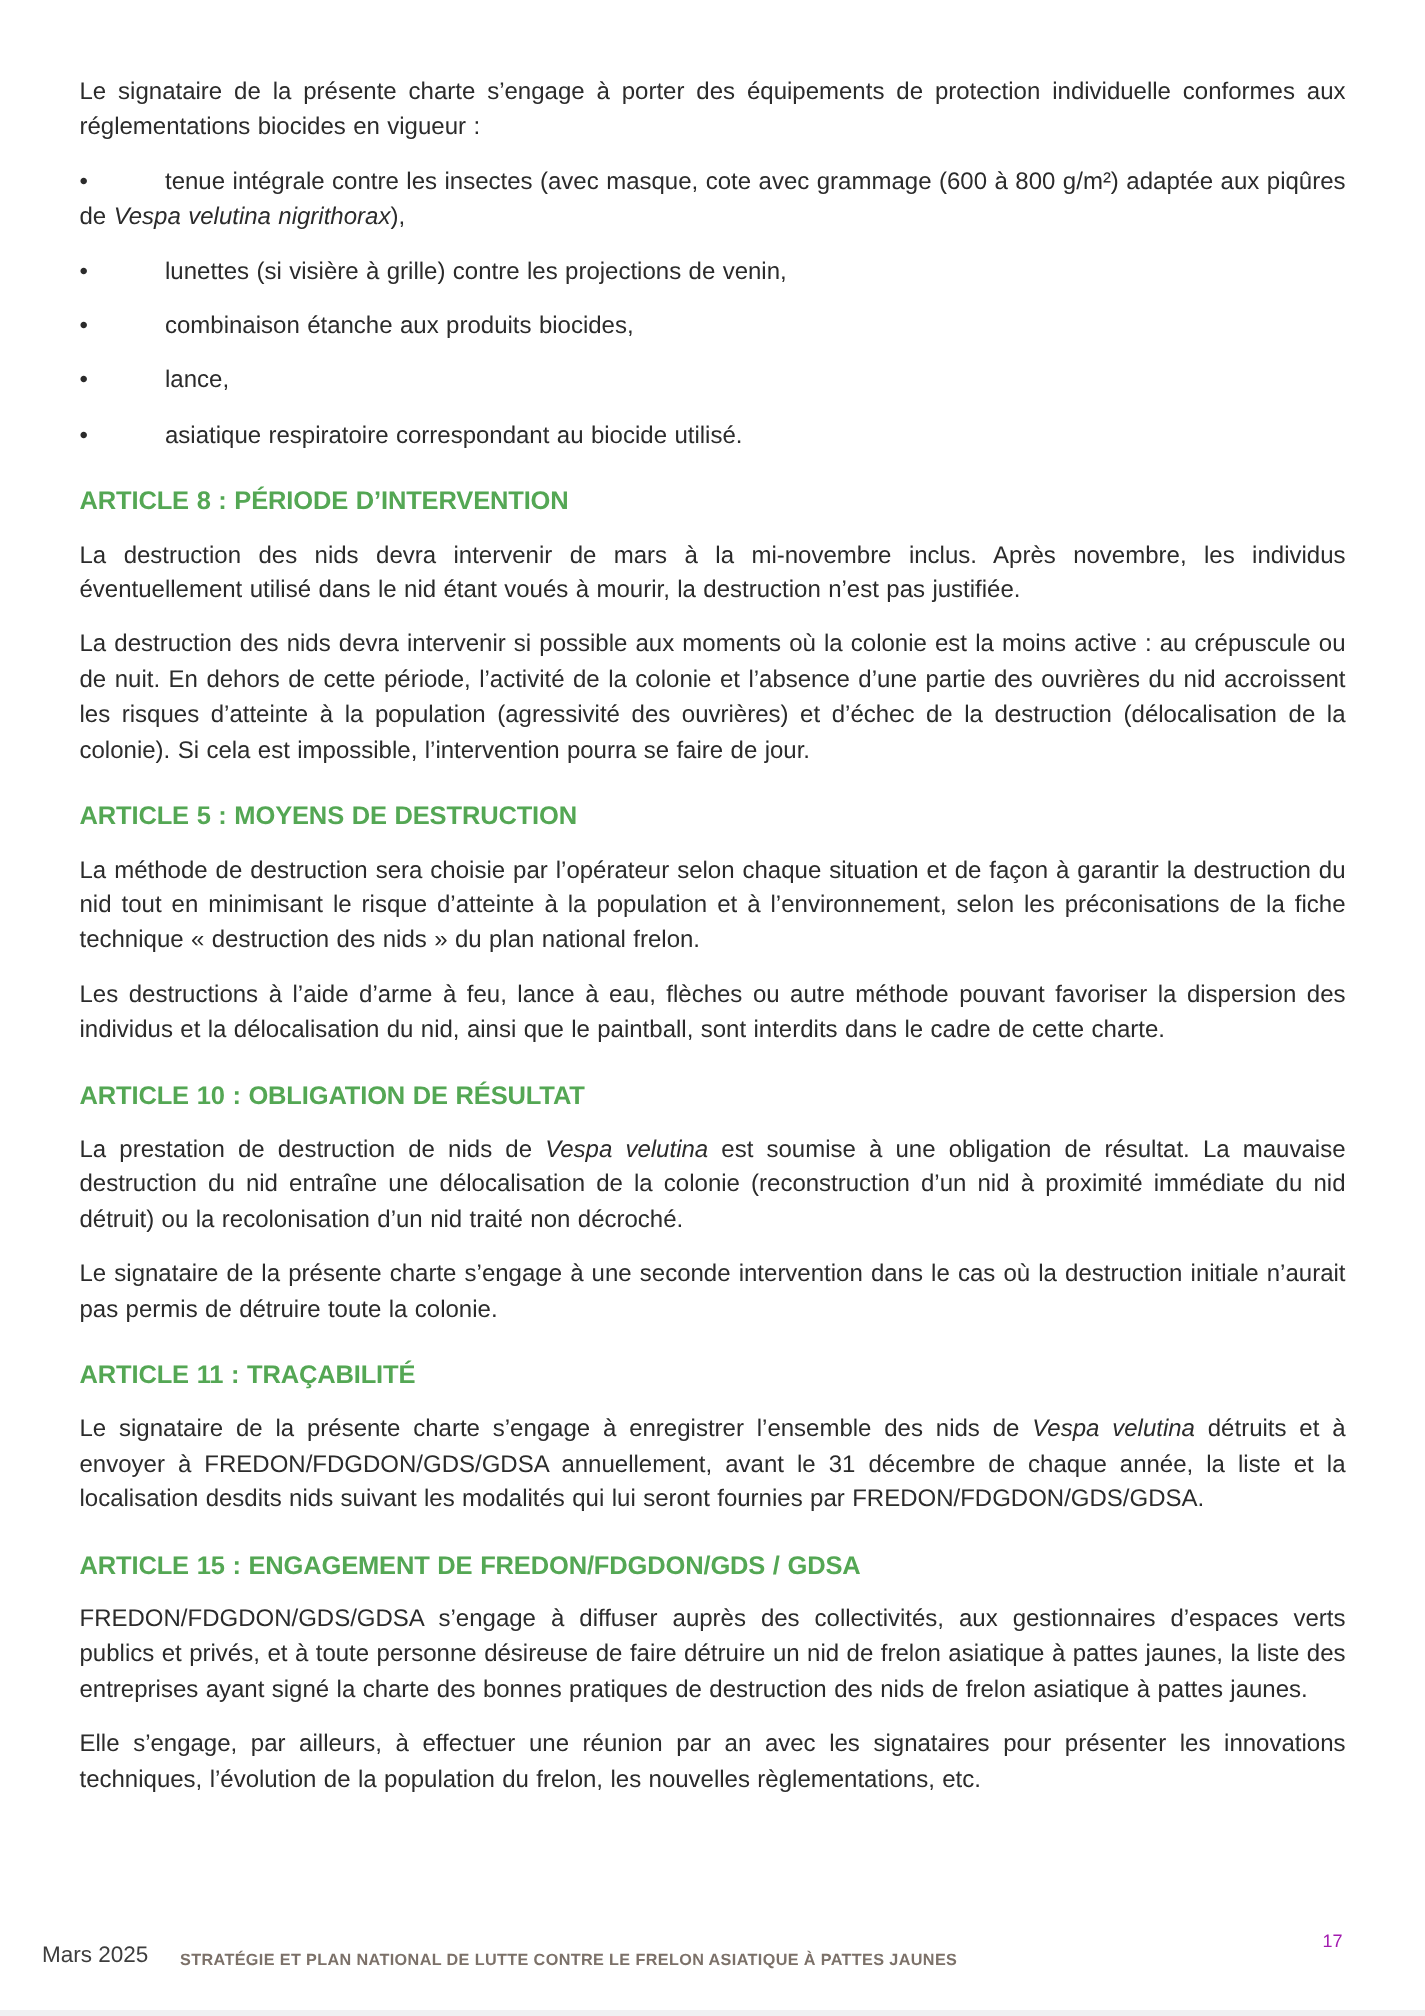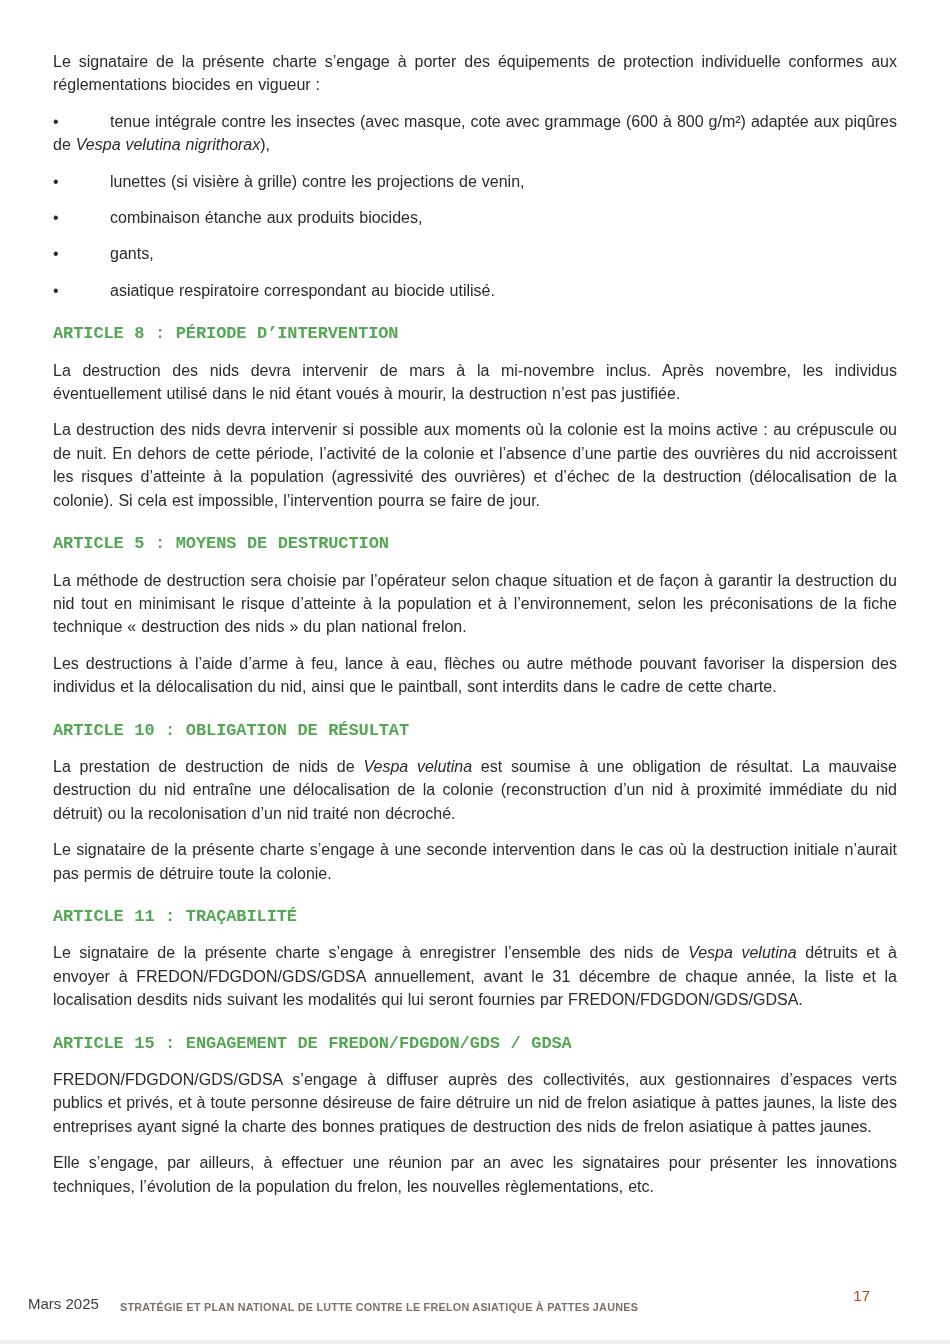--- a/index.html
+++ b/index.html
@@ -34,21 +34,20 @@
     display: inline-block;
     width: 57px;
   }
   .article-heading {
     font-size: 17px;
     font-weight: bold;
     color: var(--heading-green, #54a754);
     margin: 20px 0 13px 0;
     text-align: left;
     letter-spacing: -0.1px;
-    font-family: Liberation Mono, monospace;
   }
   em { font-style: italic; }
   .footer {
     position: absolute;
     left: 0;
     right: 0;
     bottom: 0;
     height: 80px;
   }
   .footer-date {
@@ -64,45 +63,45 @@
     right: 120px;
     top: 37px;
     text-align: left;
     font-size: 10.8px;
     font-weight: bold;
     color: var(--footer-title-color, #7c7169);
     letter-spacing: 0.25px;
   }
   .footer-page {
     position: absolute;
-    right: 80px;
+    right: 55px;
     top: 23px;
-    font-size: 15px;
-    color: #c2410c;
+    font-size: 12px;
+    color: #a21caf;
   }
   .bottom-edge {
     position: absolute;
     left: 0;
     right: 0;
     bottom: 0;
     height: 4px;
     background: #f0f0f2;
   }
 </style>
 </head>
 <body>
 
 <div class="page">
 
   <div class="content">
       <p class="para"><span>Le signataire de la présente charte s’engage à porter des équipements de protection individuelle conformes aux réglementations biocides en vigueur :</span></p>
       <p class="para"><span class="bullet-marker">•</span><span>tenue intégrale contre les insectes (avec masque, cote avec grammage (600 à 800 g/m²) adaptée aux piqûres de </span><em>Vespa velutina nigrithorax</em><span>),</span></p>
       <p class="para"><span class="bullet-marker">•</span><span>lunettes (si visière à grille) contre les projections de venin,</span></p>
       <p class="para"><span class="bullet-marker">•</span><span>combinaison étanche aux produits biocides,</span></p>
-      <p class="para"><span class="bullet-marker">•</span><span>gants,</span></p>
+      <p class="para"><span class="bullet-marker">•</span><span>lance,</span></p>
       <p class="para"><span class="bullet-marker">•</span><span>asiatique respiratoire correspondant au biocide utilisé.</span></p>
       <h2 class="article-heading"><span>ARTICLE 8 : PÉRIODE D’INTERVENTION</span></h2>
       <p class="para"><span>La destruction des nids devra intervenir de mars à la mi-novembre inclus. Après novembre, les individus éventuellement utilisé dans le nid étant voués à mourir, la destruction n’est pas justifiée.</span></p>
       <p class="para"><span>La destruction des nids devra intervenir si possible aux moments où la colonie est la moins active : au crépuscule ou de nuit. En dehors de cette période, l’activité de la colonie et l’absence d’une partie des ouvrières du nid accroissent les risques d’atteinte à la population (agressivité des ouvrières) et d’échec de la destruction (délocalisation de la colonie). Si cela est impossible, l’intervention pourra se faire de jour.</span></p>
       <h2 class="article-heading"><span>ARTICLE 5 : MOYENS DE DESTRUCTION</span></h2>
       <p class="para"><span>La méthode de destruction sera choisie par l’opérateur selon chaque situation et de façon à garantir la destruction du nid tout en minimisant le risque d’atteinte à la population et à l’environnement, selon les préconisations de la fiche technique « destruction des nids » du plan national frelon.</span></p>
       <p class="para"><span>Les destructions à l’aide d’arme à feu, lance à eau, flèches ou autre méthode pouvant favoriser la dispersion des individus et la délocalisation du nid, ainsi que le paintball, sont interdits dans le cadre de cette charte.</span></p>
       <h2 class="article-heading"><span>ARTICLE 10 : OBLIGATION DE RÉSULTAT</span></h2>
       <p class="para"><span>La prestation de destruction de nids de </span><em>Vespa velutina</em><span> est soumise à une obligation de résultat. La mauvaise destruction du nid entraîne une délocalisation de la colonie (reconstruction d’un nid à proximité immédiate du nid détruit) ou la recolonisation d’un nid traité non décroché.</span></p>
       <p class="para"><span>Le signataire de la présente charte s’engage à une seconde intervention dans le cas où la destruction initiale n’aurait pas permis de détruire toute la colonie.</span></p>

